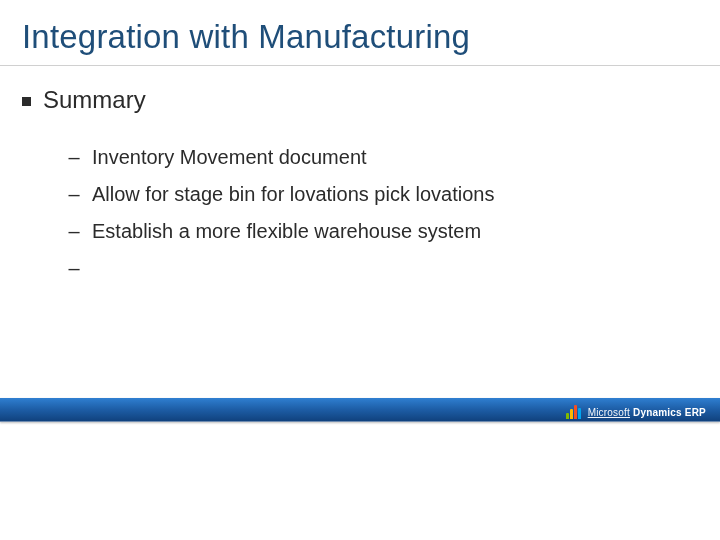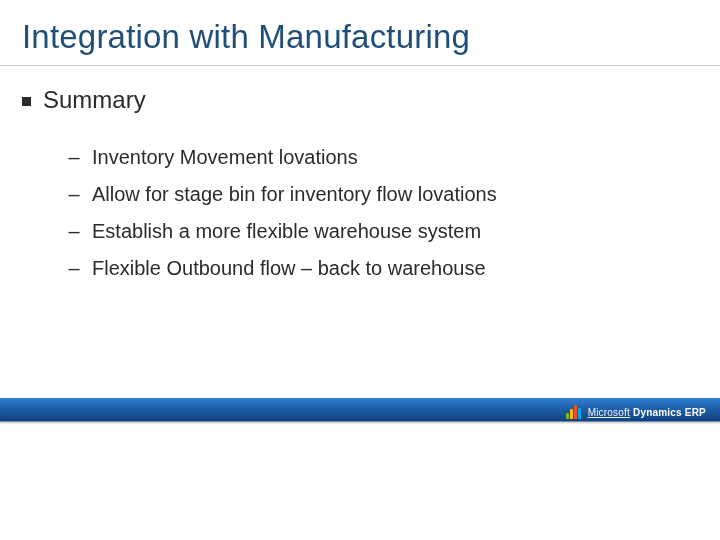--- a/index.html
+++ b/index.html
@@ -105,33 +105,32 @@
   <div class="title-rule"></div>
 
   <div class="body">
     <div class="lvl1">
       <span class="bullet"></span>
       <span>Summary</span>
     </div>
     <div class="sub">
       <div class="lvl2">
         <span class="dash">–</span>
-        <span>Inventory Movement lovations</span>
+        <span>Inventory Movement document</span>
       </div>
       <div class="lvl2">
         <span class="dash">–</span>
-        <span>Allow for stage bin for inventory flow lovations</span>
+        <span>Allow for stage bin for lovations pick lovations</span>
       </div>
       <div class="lvl2">
         <span class="dash">–</span>
         <span>Establish a more flexible warehouse system</span>
       </div>
       <div class="lvl2">
         <span class="dash">–</span>
-        <span>Flexible Outbound flow – back to warehouse</span>
       </div>
     </div>
   </div>
 
   <div class="footer-bar"></div>
   <div class="brand">
     <span class="logo">
       <span class="bar b1"></span>
         <span class="bar b2"></span>
         <span class="bar b3"></span>

